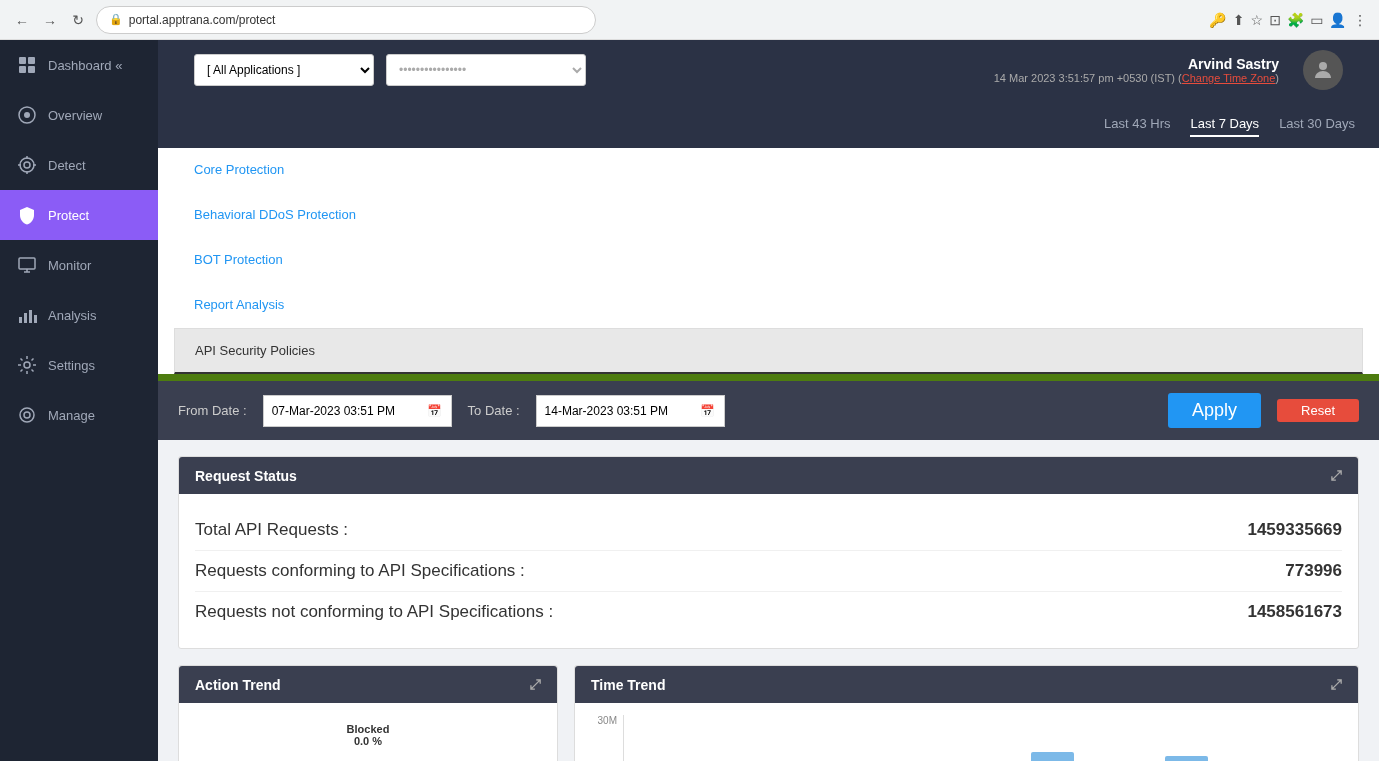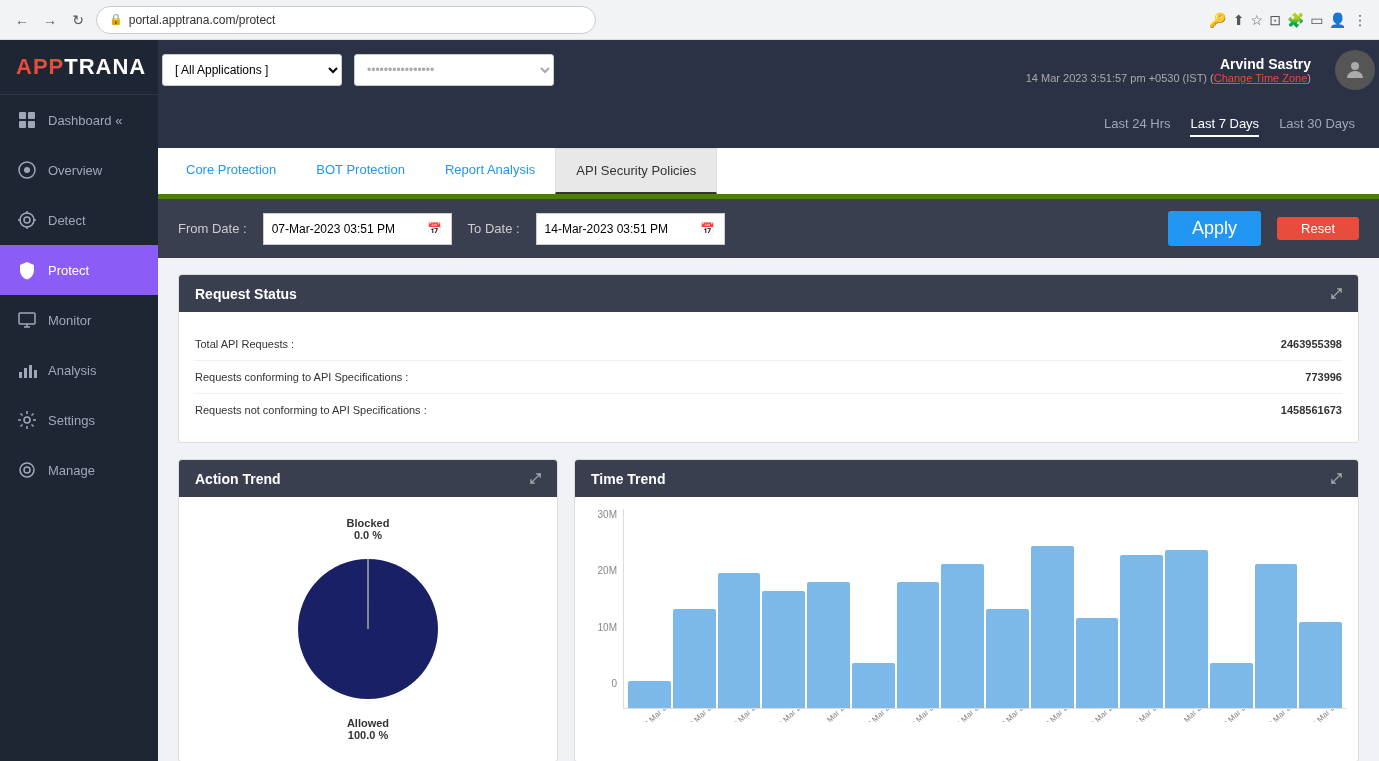--- a/index.html
+++ b/index.html
@@ -67,21 +67,21 @@
 
     
     .main-content { flex: 1; display: flex; flex-direction: column; overflow: hidden; }
 
     
     .top-header {
       background: #2b3245;
       height: 60px;
       display: flex;
       align-items: center;
-      padding: 0 4px;
+      padding: 0 36px;
       gap: 12px;
       flex-shrink: 0;
     }
     .top-header select {
       height: 32px;
       border: 1px solid #ccc;
       border-radius: 3px;
       padding: 0 8px;
       font-size: 12px;
       background: #fff;
@@ -115,23 +115,24 @@
     }
     .time-btn.active { color: #fff; border-bottom-color: #fff; }
 
     
     .content-area { flex: 1; overflow-y: auto; padding: 0; background: #f0f2f5; }
 
     
     .tabs-bar {
       background: #fff;
       display: flex;
-      padding: 0 8px;
-      border-bottom: 5px solid #4d7c0f;
+      padding: 0 16px;
+      border-bottom: 7px solid #4d7c0f;
       gap: 0;
+      flex-direction: column;
     }
     .tab-item {
       padding: 14px 20px;
       color: #2196f3;
       cursor: pointer;
       font-size: 13px;
       border-bottom: 2px solid transparent;
       white-space: nowrap;
     }
     .tab-item.active { color: #333; border-bottom-color: #333; background: #e8e8e8; border-top: 1px solid #ddd; border-left: 1px solid #ddd; border-right: 1px solid #ddd; }
@@ -183,21 +184,21 @@
       justify-content: space-between;
     }
     .card-body { padding: 16px; }
 
     .stat-row {
       display: flex;
       justify-content: space-between;
       align-items: center;
       padding: 10px 0;
       border-bottom: 1px solid #f0f0f0;
-      font-size: 11px;
+      font-size: 17px;
       color: #333;
     }
     .stat-row:last-child { border-bottom: none; }
     .stat-value { font-weight: bold; color: #333; }
 
     
     .charts-row { display: flex; gap: 16px; }
     .chart-card { flex: 1; }
 
     
@@ -243,25 +244,20 @@
     <button class="browser-action-btn">🧩</button>
     <button class="browser-action-btn">▭</button>
     <button class="browser-action-btn">👤</button>
     <button class="browser-action-btn">⋮</button>
   </div>
 </div>
 
 <div class="app-wrapper">
 
   <div class="sidebar">
-    <div class="sidebar-logo">
-      <div class="logo-text">
-        <span class="app" style="color:#e74c3c;">APP</span><span style="color:#fff;">TRANA</span>
-      </div>
-    </div>
     <nav class="sidebar-nav">
       <div class="nav-item">
         <span class="nav-icon">
           <svg width="20" height="20" viewBox="0 0 20 20" fill="none">
             <rect x="2" y="2" width="7" height="7" rx="1" fill="#a0a8b8"></rect>
             <rect x="11" y="2" width="7" height="7" rx="1" fill="#a0a8b8"></rect>
             <rect x="2" y="11" width="7" height="7" rx="1" fill="#a0a8b8"></rect>
             <rect x="11" y="11" width="7" height="7" rx="1" fill="#a0a8b8"></rect>
           </svg>
         </span>
@@ -357,29 +353,30 @@
       </div>
       <div class="user-avatar">
         <svg width="24" height="24" viewBox="0 0 24 24" fill="none">
           <circle cx="12" cy="8" r="4" fill="#aaa"></circle>
           <path d="M4 20c0-4 3.6-7 8-7s8 3 8 7" fill="#aaa"></path>
         </svg>
       </div>
     </div>
 
     <div class="time-range-bar">
-      <span class="time-btn">Last 24 Hrs</span>
+      <span class="time-btn">Last 43 Hrs</span>
       <span class="time-btn active">Last 7 Days</span>
       <span class="time-btn">Last 30 Days</span>
     </div>
 
     <div class="content-area">
 
       <div class="tabs-bar">
         <div class="tab-item">Core Protection</div>
+        <div class="tab-item">Behavioral DDoS Protection</div>
         <div class="tab-item">BOT Protection</div>
         <div class="tab-item">Report Analysis</div>
         <div class="tab-item active">API Security Policies</div>
       </div>
 
       <div class="date-filter-bar">
         <span class="date-label">From Date :</span>
         <div class="date-input-wrap">
           <input type="text" value="07-Mar-2023 03:51 PM" style="width: 150px;">
           <span class="cal-icon">📅</span>
@@ -396,21 +393,21 @@
       <div class="content-inner">
 
         <div class="card">
           <div class="card-header">
             <span>Request Status</span>
             <span class="expand-icon">⤢</span>
           </div>
           <div class="card-body">
             <div class="stat-row">
               <span>Total API Requests :</span>
-              <span class="stat-value">2463955398</span>
+              <span class="stat-value">1459335669</span>
             </div>
             <div class="stat-row">
               <span>Requests conforming to API Specifications :</span>
               <span class="stat-value">773996</span>
             </div>
             <div class="stat-row">
               <span>Requests not conforming to API Specifications :</span>
               <span class="stat-value">1458561673</span>
             </div>
           </div>

